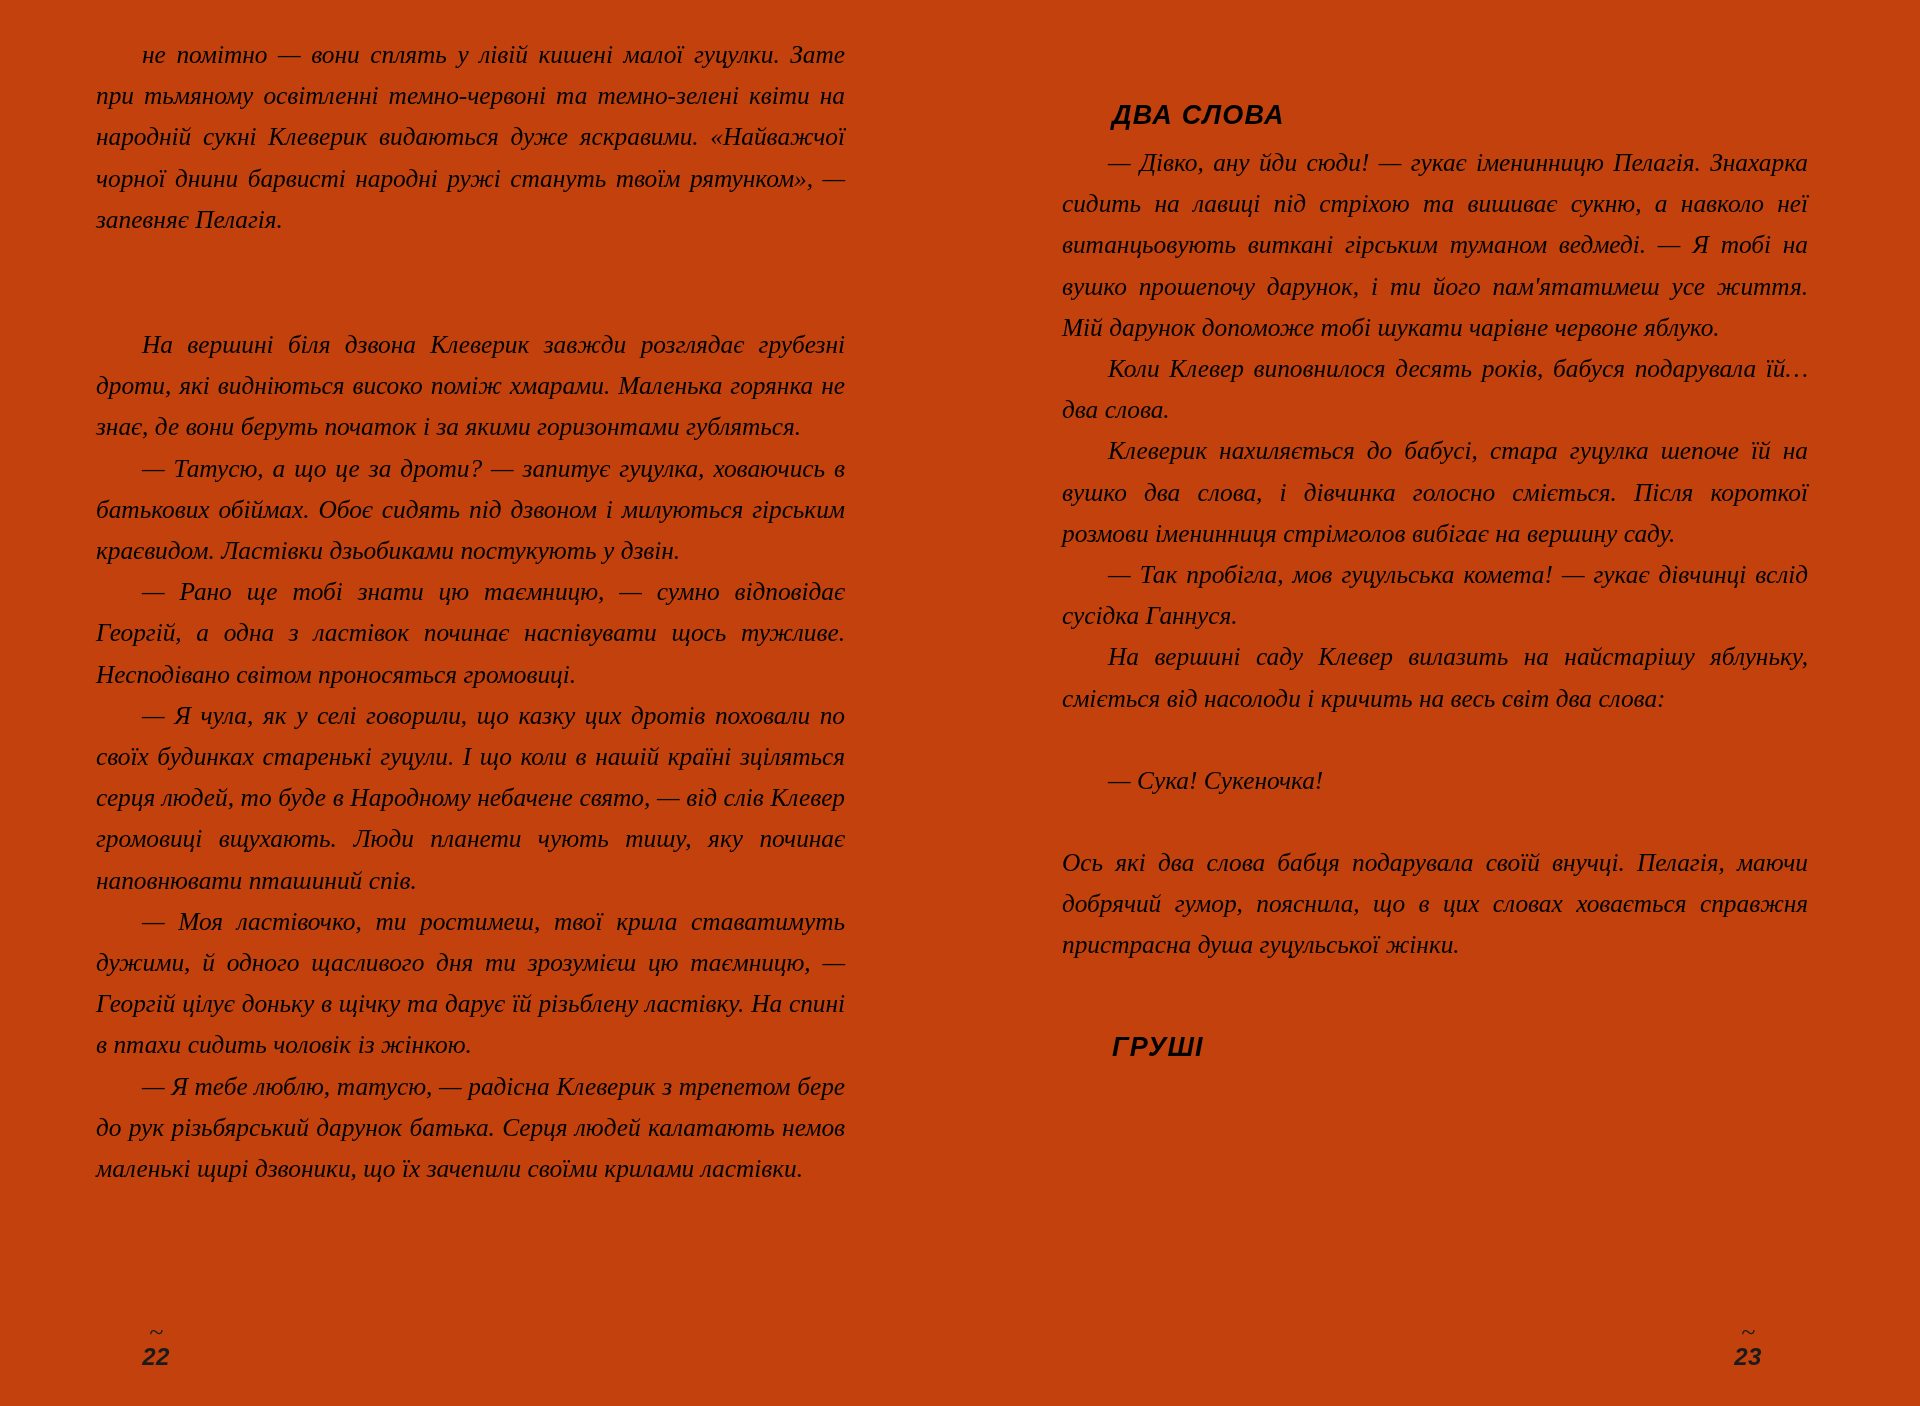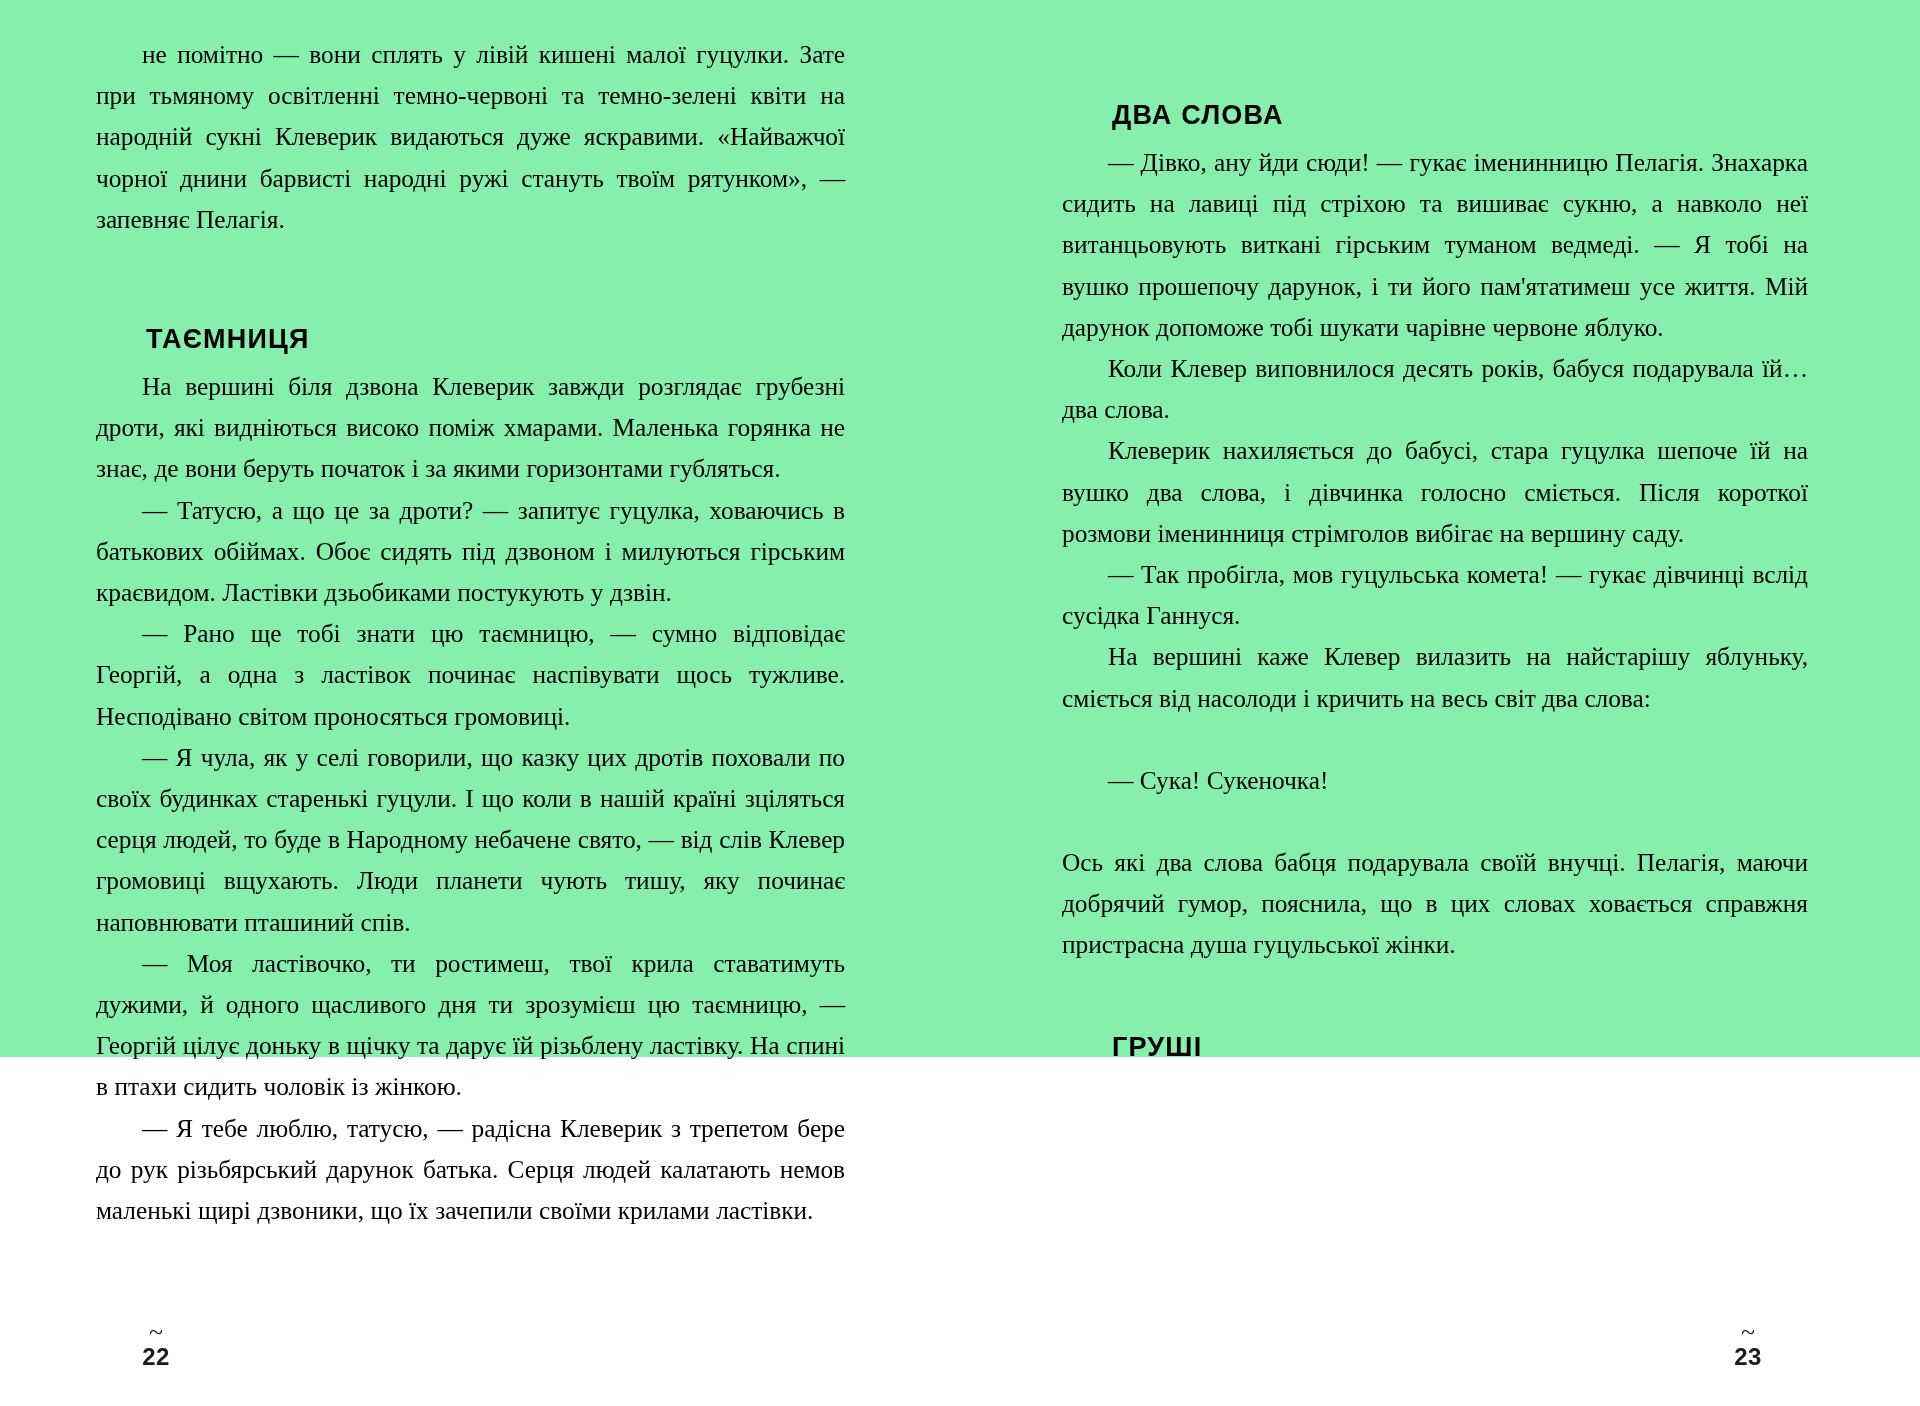--- a/index.html
+++ b/index.html
@@ -12,24 +12,25 @@
     width: 1920px;
     height: 1406px;
     font-family: "Liberation Serif", "DejaVu Serif", serif;
     color: #000000;
     overflow: hidden;
   }
 
   .spread {
     position: relative;
     width: 1920px;
-    height: 1057px;
-    background: #86efac;
+    height: 1406px;
+    background: #c2410c;
     display: flex;
     box-sizing: border-box;
+    font-style: italic;
   }
 
   .page {
     position: relative;
     width: 960px;
     height: 1406px;
     box-sizing: border-box;
   }
 
   .page-left  { padding: 34px 115px 0 96px; }
@@ -106,21 +107,20 @@
 <body>
 
 <div class="spread">
 
   <div class="page page-left">
     <div class="text-col">
 
       <p class="body">не помітно — вони сплять у лівій кишені малої гуцулки. Зате при тьмяному освітленні темно-червоні та темно-зелені квіти на народній сукні Клеверик видаються дуже яскравими. «Найважчої чорної днини барвисті народні ружі стануть твоїм рятунком», — запевняє Пелагія.</p>
 
       <div class="section-spacer-top"></div>
-      <h2 class="section">ТАЄМНИЦЯ</h2>
       <div class="section-after"></div>
 
       <p class="body">На вершині біля дзвона Клеверик завжди розглядає грубезні дроти, які видніються високо поміж хмарами. Маленька горянка не знає, де вони беруть початок і за якими горизонтами губляться.</p>
 
       <p class="body">— Татусю, а що це за дроти? — запитує гуцулка, ховаючись в батькових обіймах. Обоє сидять під дзвоном і милуються гірським краєвидом. Ластівки дзьобиками постукують у дзвін.</p>
 
       <p class="body">— Рано ще тобі знати цю таємницю, — сумно відповідає Георгій, а одна з ластівок починає наспівувати щось тужливе. Несподівано світом проносяться громовиці.</p>
 
       <p class="body">— Я чула, як у селі говорили, що казку цих дротів поховали по своїх будинках старенькі гуцули. І що коли в нашій країні зціляться серця людей, то буде в Народному небачене свято, — від слів Клевер громовиці вщухають. Люди планети чують тишу, яку починає наповнювати пташиний спів.</p>
 
@@ -145,21 +145,21 @@
       <div class="section-after"></div>
 
       <p class="body">— Дівко, ану йди сюди! — гукає іменинницю Пелагія. Знахарка сидить на лавиці під стріхою та вишиває сукню, а навколо неї витанцьовують виткані гірським туманом ведмеді. — Я тобі на вушко прошепочу дарунок, і ти його пам'ятатимеш усе життя. Мій дарунок допоможе тобі шукати чарівне червоне яблуко.</p>
 
       <p class="body">Коли Клевер виповнилося десять років, бабуся подарувала їй… два слова.</p>
 
       <p class="body">Клеверик нахиляється до бабусі, стара гуцулка шепоче їй на вушко два слова, і дівчинка голосно сміється. Після короткої розмови іменинниця стрімголов вибігає на вершину саду.</p>
 
       <p class="body">— Так пробігла, мов гуцульська комета! — гукає дівчинці вслід сусідка Ганнуся.</p>
 
-      <p class="body">На вершині каже Клевер вилазить на найстарішу яблуньку, сміється від насолоди і кричить на весь світ два слова:</p>
+      <p class="body">На вершині саду Клевер вилазить на найстарішу яблуньку, сміється від насолоди і кричить на весь світ два слова:</p>
 
       <div class="blank-line"></div>
       <p class="body">— Сука! Сукеночка!</p>
 
       <div class="blank-line"></div>
       <p class="body no-indent">Ось які два слова бабця подарувала своїй внучці. Пелагія, маючи добрячий гумор, пояснила, що в цих словах ховається справжня пристрасна душа гуцульської жінки.</p>
 
       <div class="section-spacer-top-sm"></div>
       <h2 class="section">ГРУШІ</h2>
       <div class="section-after"></div>

